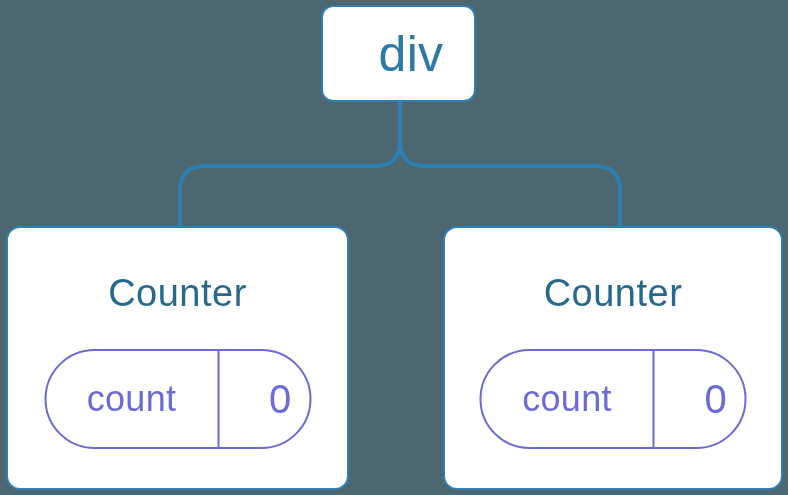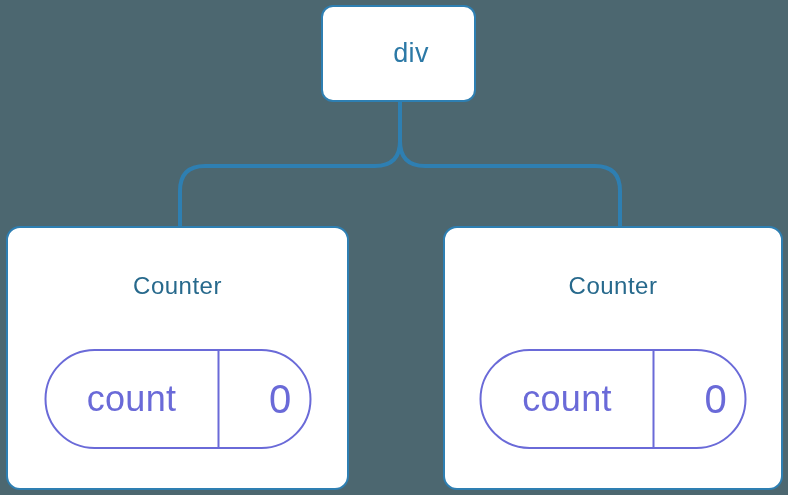--- a/index.html
+++ b/index.html
@@ -37,37 +37,37 @@
     top: 5px;
     width: 155px;
     height: 97px;
     border-radius: 12px;
     display: flex;
     align-items: center;
     justify-content: center;
   }
   .root-node .node-label {
     color: var(--label-blue, #2C79A6);
-    font-size: 27px;
+    font-size: 50px;
     font-weight: 500;
     letter-spacing: 0.3px;
     margin-left: 25px;
   }
   .card {
     top: 226px;
     height: 264px;
     border-radius: 14px;
   }
   .card-left  { left: 6px;   width: 343px; }
   .card-right { left: 443px; width: 340px; }
   .card-title {
     margin-top: 44px;
     text-align: center;
     color: var(--title-blue, #27698C);
-    font-size: 24px;
+    font-size: 38px;
     font-weight: 500;
     letter-spacing: 0.5px;
   }
   .state-pill {
     position: absolute;
     top: 121px;
     left: 50%;
     transform: translateX(-50%);
     width: 267px;
     height: 100px;

